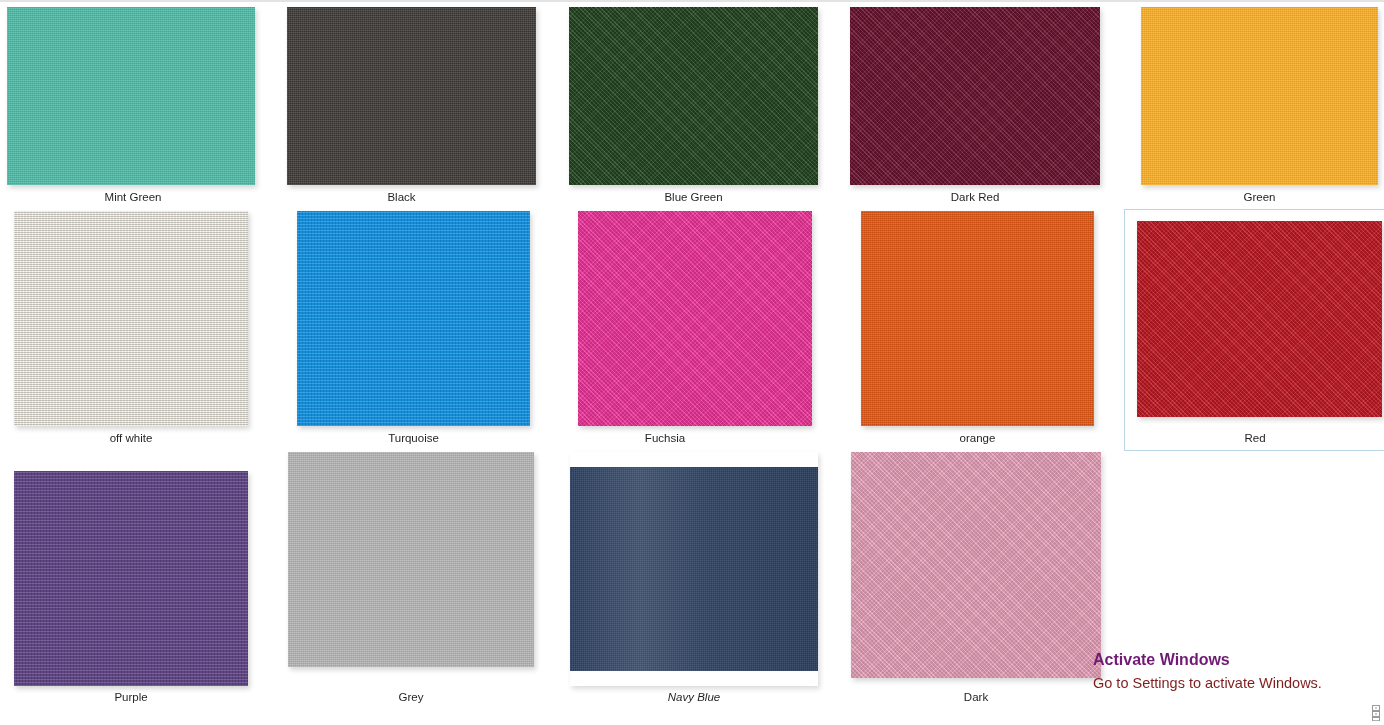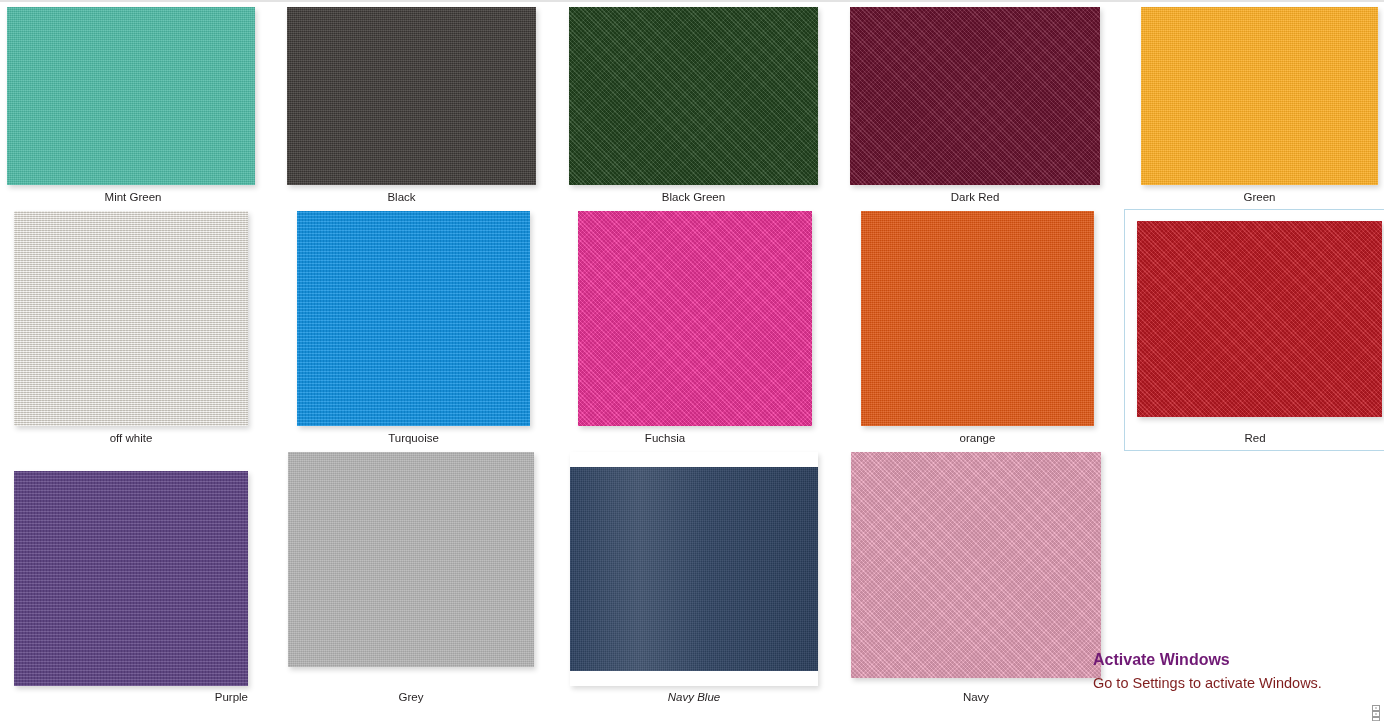--- a/index.html
+++ b/index.html
@@ -123,21 +123,21 @@
       <span class="tex-weave"></span>
     </div>
     <div class="swatch-label" style="left: 9px; top: 188px; width: 248px; color: rgb(35, 31, 32);">Mint Green</div>
     <div class="swatch-img" style="left: 287px; top: 5px; width: 249px; height: 178px; background-color: rgb(59, 55, 52);">
       <span class="tex-weave"></span>
     </div>
     <div class="swatch-label" style="left: 277px; top: 188px; width: 249px; color: rgb(35, 31, 32);">Black</div>
     <div class="swatch-img" style="left: 569px; top: 5px; width: 249px; height: 178px; background-color: rgb(35, 70, 31);">
       <span class="tex-oxford"></span>
     </div>
-    <div class="swatch-label" style="left: 569px; top: 188px; width: 249px; color: rgb(35, 31, 32);">Black Green</div>
+    <div class="swatch-label" style="left: 569px; top: 188px; width: 249px; color: rgb(35, 31, 32);">Blue Green</div>
     <div class="swatch-img" style="left: 850px; top: 5px; width: 250px; height: 178px; background-color: rgb(109, 18, 48);">
       <span class="tex-oxford"></span>
     </div>
     <div class="swatch-label" style="left: 850px; top: 188px; width: 250px; color: rgb(35, 31, 32);">Dark Red</div>
     <div class="swatch-img" style="left: 1141px; top: 5px; width: 237px; height: 178px; background-color: rgb(251, 172, 34);">
       <span class="tex-weave"></span>
     </div>
     <div class="swatch-label" style="left: 1141px; top: 188px; width: 237px; color: rgb(35, 31, 32);">Green</div>
     <div class="swatch-img" style="left: 14px; top: 209px; width: 234px; height: 215px; background-color: rgb(229, 227, 221);">
       <span class="tex-linen"></span>
@@ -156,34 +156,34 @@
     </div>
     <div class="swatch-label" style="left: 861px; top: 429px; width: 233px; color: rgb(35, 31, 32);">orange</div>
     <div class="swatch-card selected" style="left: 1124px; top: 207px; width: 262px; height: 242px; border-color: rgb(184, 216, 232);"></div>
     <div class="swatch-img" style="left: 1137px; top: 219px; width: 245px; height: 196px; background-color: rgb(196, 25, 35);">
       <span class="tex-oxford"></span>
     </div>
     <div class="swatch-label" style="left: 1124px; top: 429px; width: 262px; color: rgb(35, 31, 32);">Red</div>
     <div class="swatch-img" style="left: 14px; top: 469px; width: 234px; height: 215px; background-color: rgb(92, 65, 131);">
       <span class="tex-canvas"></span>
     </div>
-    <div class="swatch-label" style="left: 14px; top: 688px; width: 234px; color: rgb(35, 31, 32); text-align: right;">Purple</div>
+    <div class="swatch-label" style="left: 14px; top: 688px; width: 234px; color: rgb(35, 31, 32);">Purple</div>
     <div class="swatch-img" style="left: 288px; top: 450px; width: 246px; height: 215px; background-color: rgb(179, 179, 179);">
       <span class="tex-weave"></span>
     </div>
     <div class="swatch-label" style="left: 288px; top: 688px; width: 246px; color: rgb(35, 31, 32);">Grey</div>
     <div class="swatch-card" style="left: 570px; top: 450px; width: 248px; height: 234px; background: rgb(255, 255, 255); box-shadow: rgba(0, 0, 0, 0.14) 2px 3px 5px;"></div>
     <div class="swatch-img" style="left: 570px; top: 465px; width: 248px; height: 204px; background-color: rgb(43, 64, 95); box-shadow: none;">
       <span class="tex-sheen"></span>
     </div>
     <div class="swatch-label" style="left: 570px; top: 688px; width: 248px; color: rgb(35, 31, 32); font-style: italic;">Navy Blue</div>
     <div class="swatch-img" style="left: 851px; top: 450px; width: 250px; height: 226px; background-color: rgb(237, 166, 191);">
       <span class="tex-oxford"></span>
     </div>
-    <div class="swatch-label" style="left: 851px; top: 688px; width: 250px; color: rgb(35, 31, 32);">Navy</div>
+    <div class="swatch-label" style="left: 851px; top: 688px; width: 250px; color: rgb(35, 31, 32);">Dark</div>
   </div>
 
 <div id="activate-watermark">
   <div id="activate-title">Activate Windows</div>
   <div id="activate-subtitle">Go to Settings to activate Windows.</div>
 </div>
 
 <svg id="resize-grip" viewBox="0 0 10 16" xmlns="http://www.w3.org/2000/svg">
   <rect x="1.5" y="0.5" width="7" height="5" fill="none" stroke="#9a9a9a" stroke-width="1"></rect>
   <rect x="4.3" y="2.3" width="1.4" height="1.4" fill="#9a9a9a"></rect>

